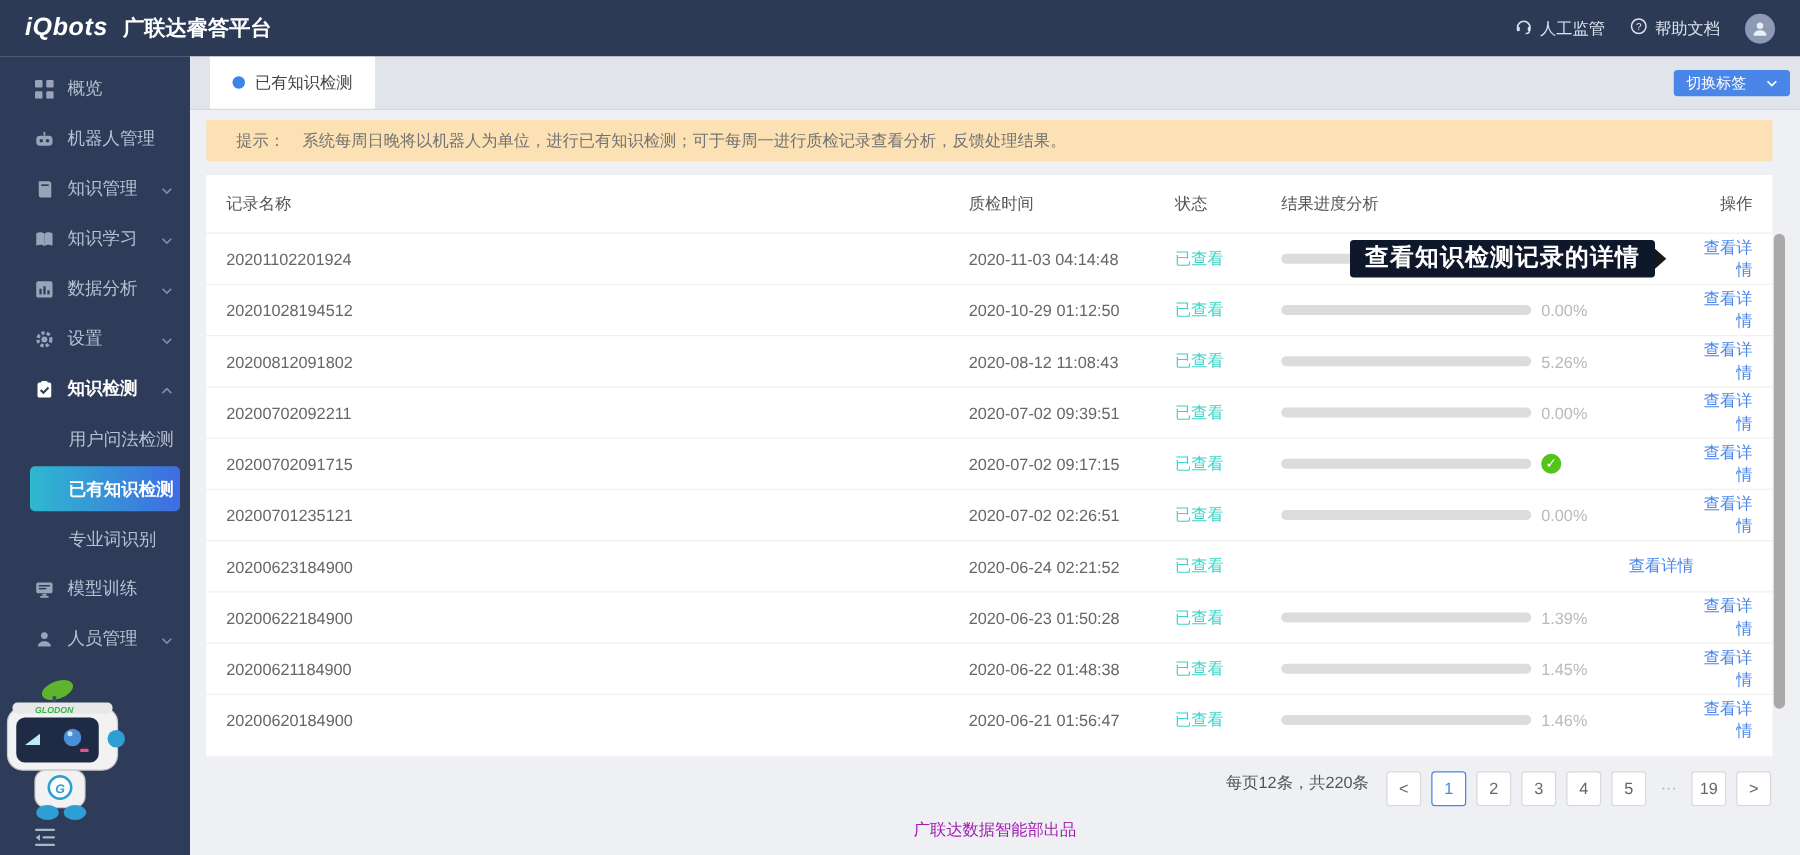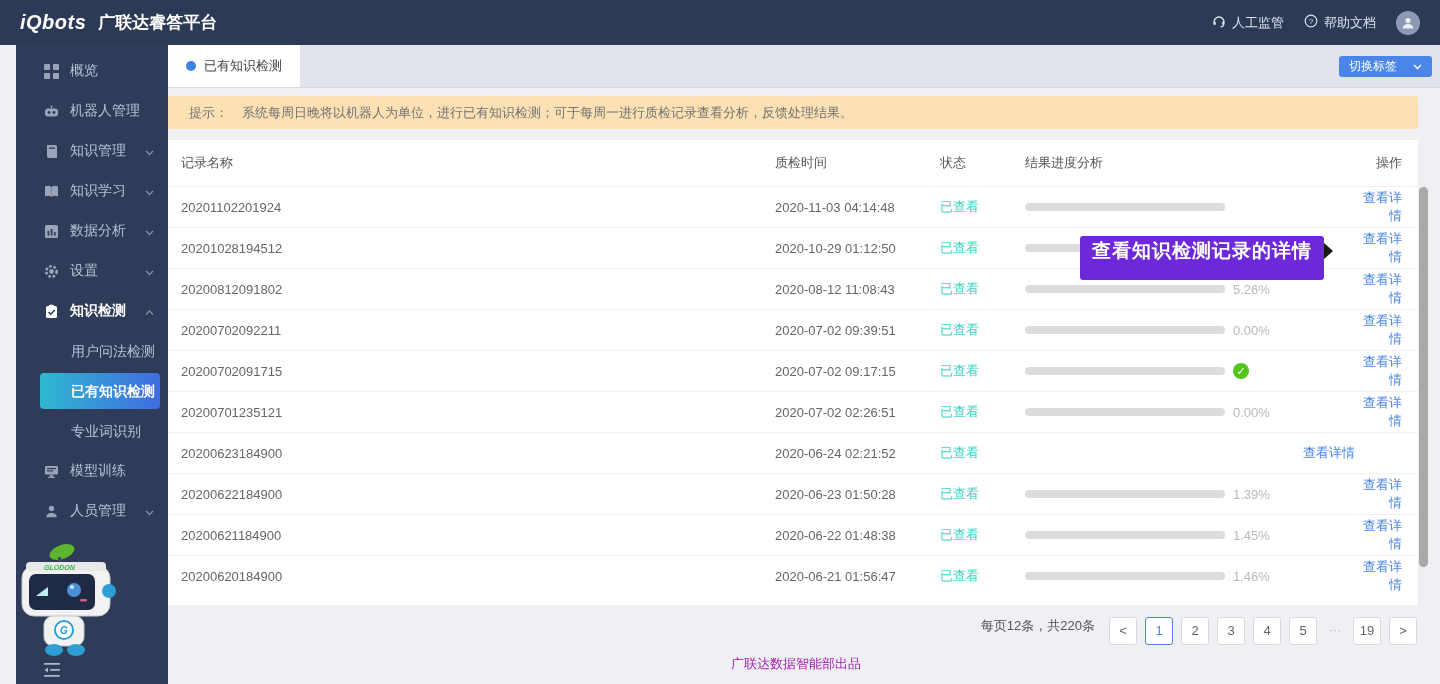--- a/index.html
+++ b/index.html
@@ -15,21 +15,21 @@
   .header{position:absolute; top:0; left:0; width:1440px; height:45px; background:var(--header-bg);
     display:flex; align-items:center; justify-content:space-between; padding:0 20px; z-index:30;}
   .logo-area{display:flex; align-items:center; gap:12px;}
   .logo{color:#fff; font-size:20px; font-weight:bold; font-style:italic; letter-spacing:.5px;}
   .app-title{color:#fff; font-size:17px; font-weight:bold;}
   .header-right{display:flex; align-items:center; gap:20px;}
   .header-link{display:flex; align-items:center; gap:6px; color:#dde2ee; font-size:13px; cursor:pointer;}
   .avatar{width:24px; height:24px; border-radius:50%; background:#8d99b5; display:flex; align-items:center; justify-content:center;}
 
   
-  .sidebar{position:absolute; top:45px; left:16px; width:152px; bottom:0; background:var(--sidebar-bg); padding-top:6px; z-index:20;}
+  .sidebar{position:absolute; top:45px; left:0; width:152px; bottom:0; background:var(--sidebar-bg); padding-top:6px; z-index:20;}
   .side-item{height:40px; display:flex; align-items:center; padding:0 14px 0 28px; color:#b8c0d2; font-size:14px; cursor:pointer;}
   .side-item .s-icon{width:15px; height:15px; margin-right:11px; display:inline-flex; flex:none;}
   .side-item .s-label{flex:1; white-space:nowrap;}
   .side-item .chev{flex:none; opacity:.8;}
   .side-item.parent-active{color:#fff; font-weight:bold;}
   .sub-item{height:40px; line-height:40px; padding-left:55px; color:#b8c0d2; font-size:14px; cursor:pointer; white-space:nowrap;}
   .sub-item.active{height:36px; line-height:36px; margin:2px 8px 2px 24px; padding-left:31px; border-radius:4px;
     background:linear-gradient(90deg,var(--pill-left),var(--pill-right)); color:#fff; font-weight:bold;}
   .mascot{position:absolute; left:0; bottom:22px; width:108px; height:118px;}
   .collapse-btn{position:absolute; left:28px; bottom:6px; width:18px; height:16px; cursor:pointer;}
@@ -55,22 +55,22 @@
   .cell-status{color:var(--teal);}
   .cell-action{text-align:right;}
   .cell-action a{color:var(--link); text-decoration:none; cursor:pointer;}
   .prog-wrap{display:flex; align-items:center;}
   .bar{width:200px; height:8px; background:#dcdcdc; border-radius:4px; overflow:hidden; flex:none;}
   .bar-fill{height:8px; background:var(--green); border-radius:4px;}
   .pct{margin-left:8px; font-size:13px; color:#b9b9b9;}
   .check-badge{width:16px; height:16px; margin-left:8px; border-radius:50%; background:var(--green); color:#fff;
     font-size:11px; line-height:16px; text-align:center; flex:none;}
 
-  .tooltip{position:absolute; left:915px; top:5px; height:44px; line-height:30px; background:#6d28d9; color:#fff;
-    font-size:19px; font-weight:bold; padding:0 12px; border-radius:3px; white-space:nowrap; z-index:15; letter-spacing:1px;margin-top:44px;}
+  .tooltip{position:absolute; left:915px; top:5px; height:30px; line-height:30px; background:#0f172a; color:#fff;
+    font-size:19px; font-weight:bold; padding:0 12px; border-radius:3px; white-space:nowrap; z-index:15; letter-spacing:1px;}
   .tooltip:after{content:""; position:absolute; right:-9px; top:7px; border:8px solid transparent; border-left:9px solid #181818; border-right:none;}
 
   .pagination{margin:12px 23px 0 0; display:flex; justify-content:flex-end; align-items:flex-start; gap:8px;}
   .pg-summary{color:#555; font-size:13px; margin-right:6px;}
   .pg-btn{min-width:28px; height:28px; line-height:26px; text-align:center; background:#fff; border:1px solid #d9d9d9;
     border-radius:3px; color:#666; font-size:13px; cursor:pointer;}
   .pg-btn.active{border-color:var(--accent); color:var(--accent);}
   .pg-ellipsis{border:none; background:transparent; color:#b5b5b5; cursor:pointer; min-width:20px;}
 
   .footer{margin-top:10px; text-align:center; color:#a21caf; font-size:13px;}

